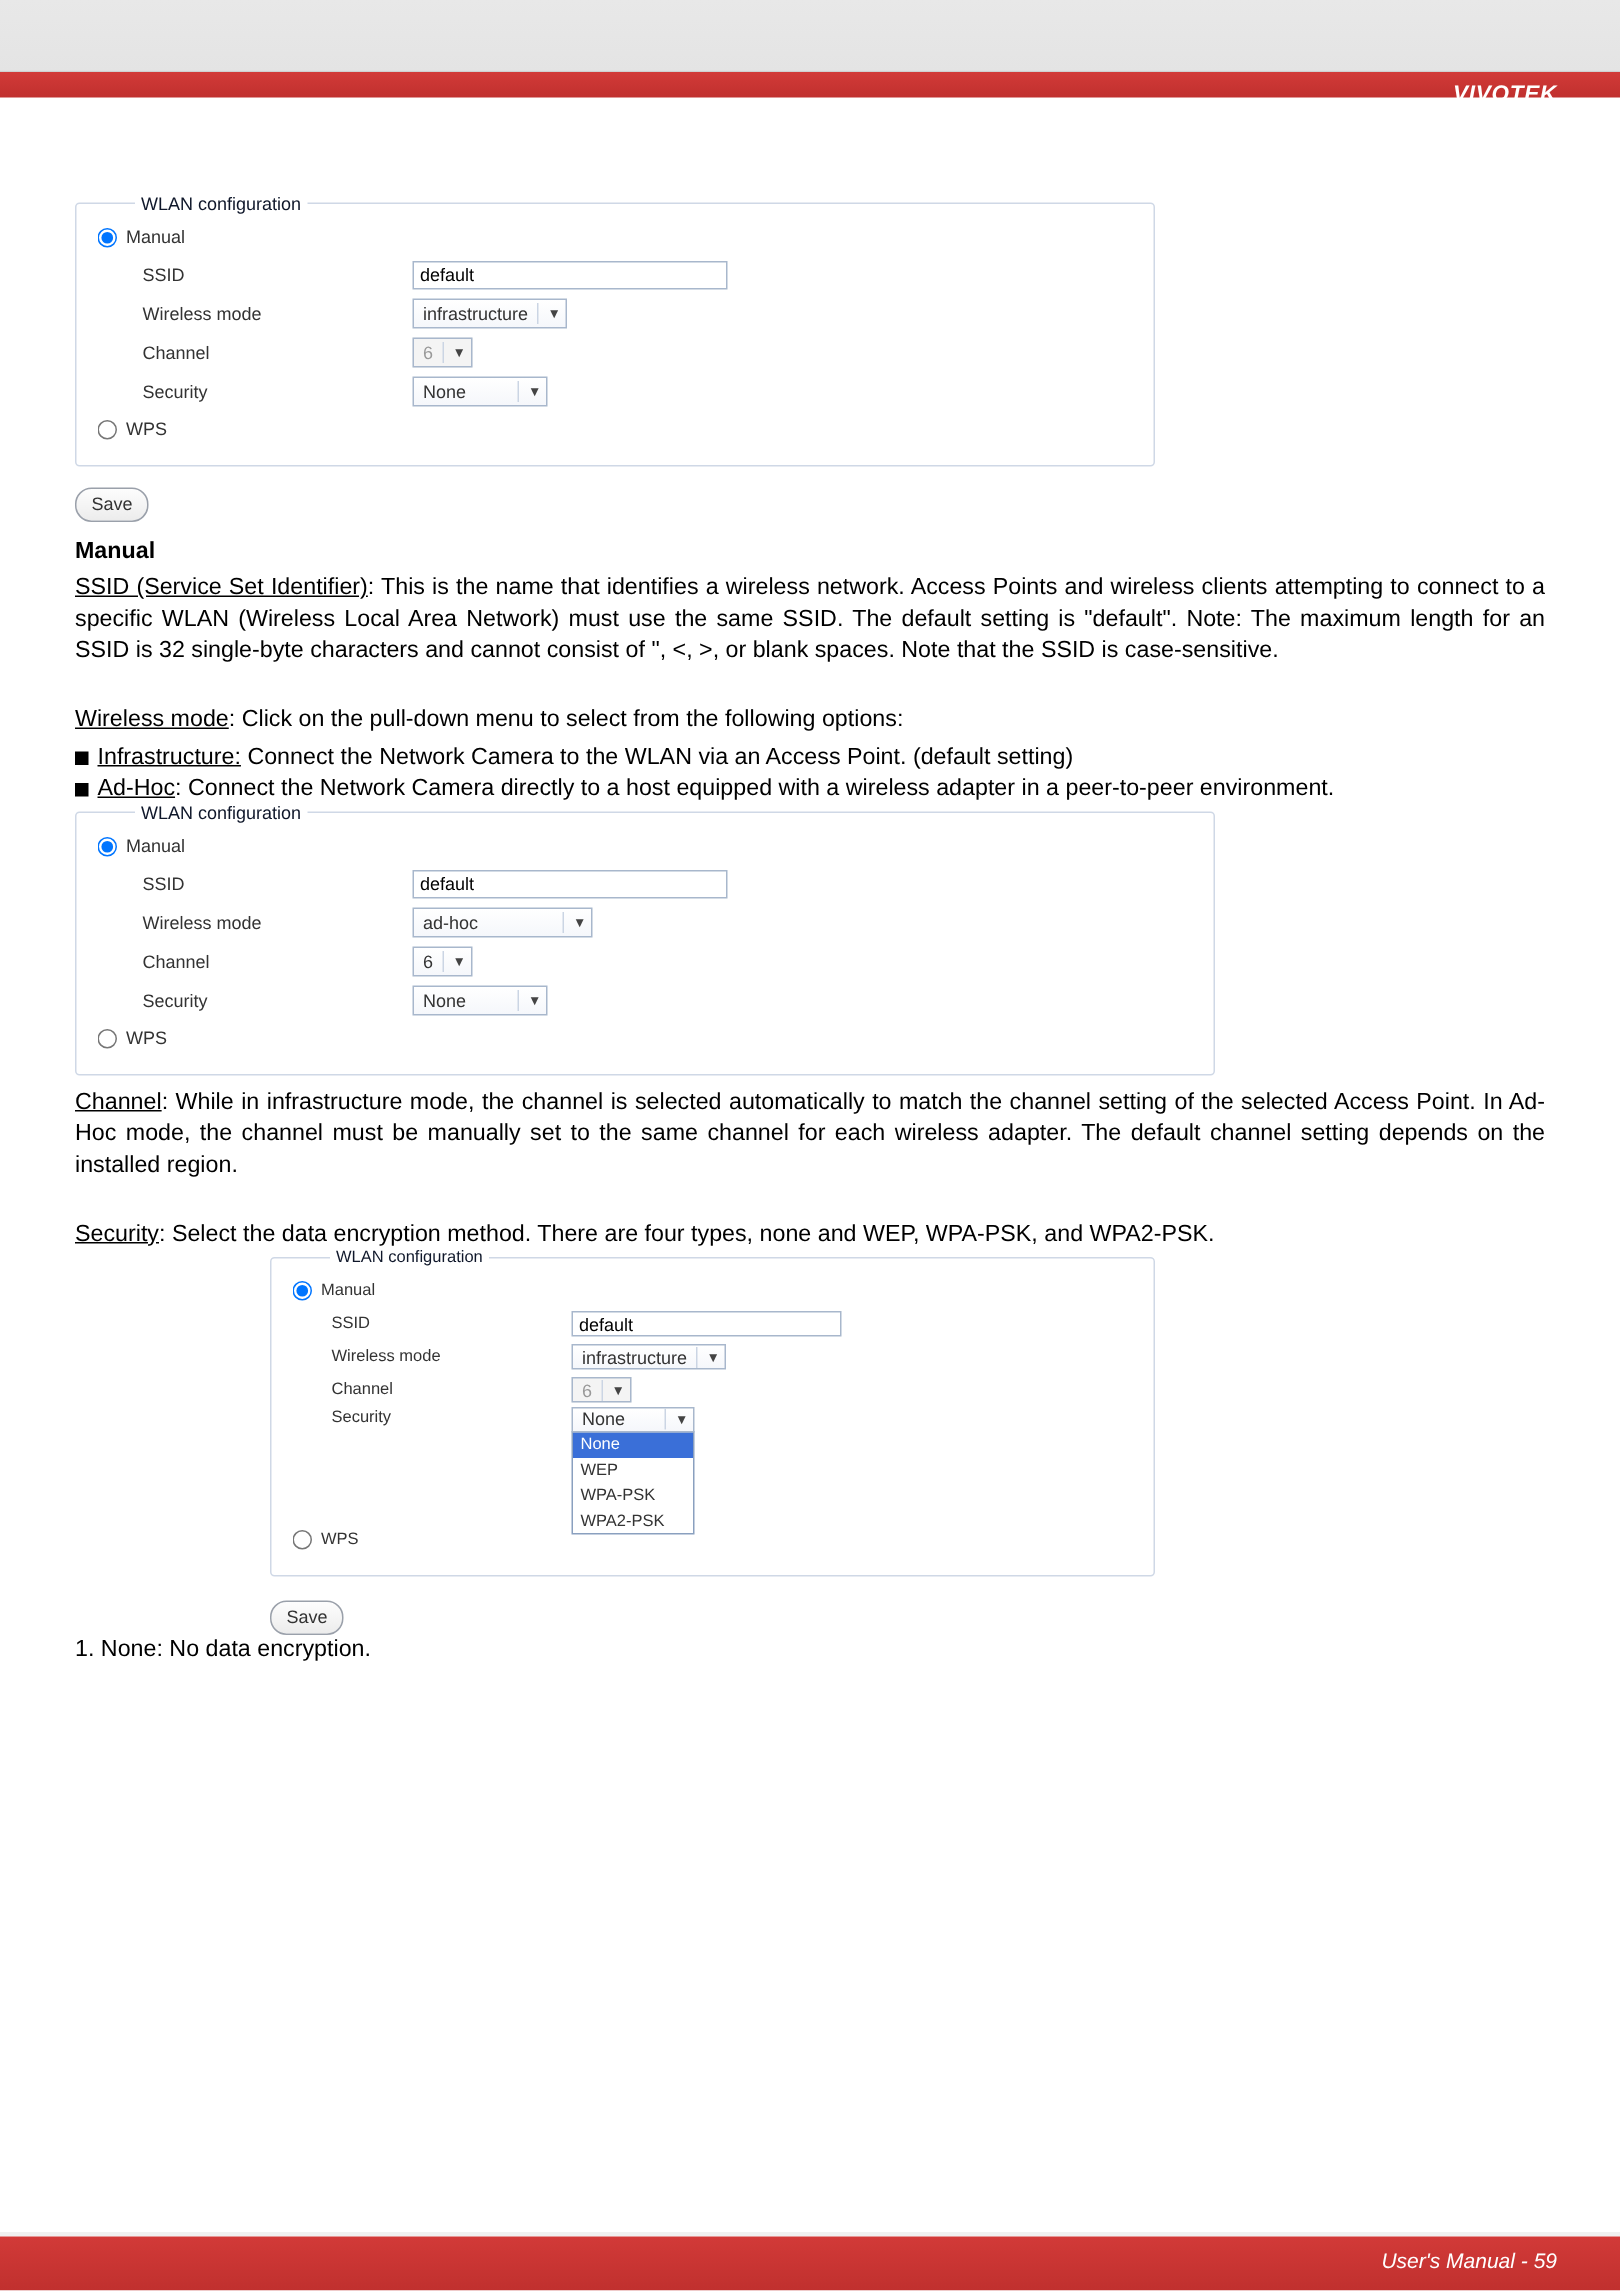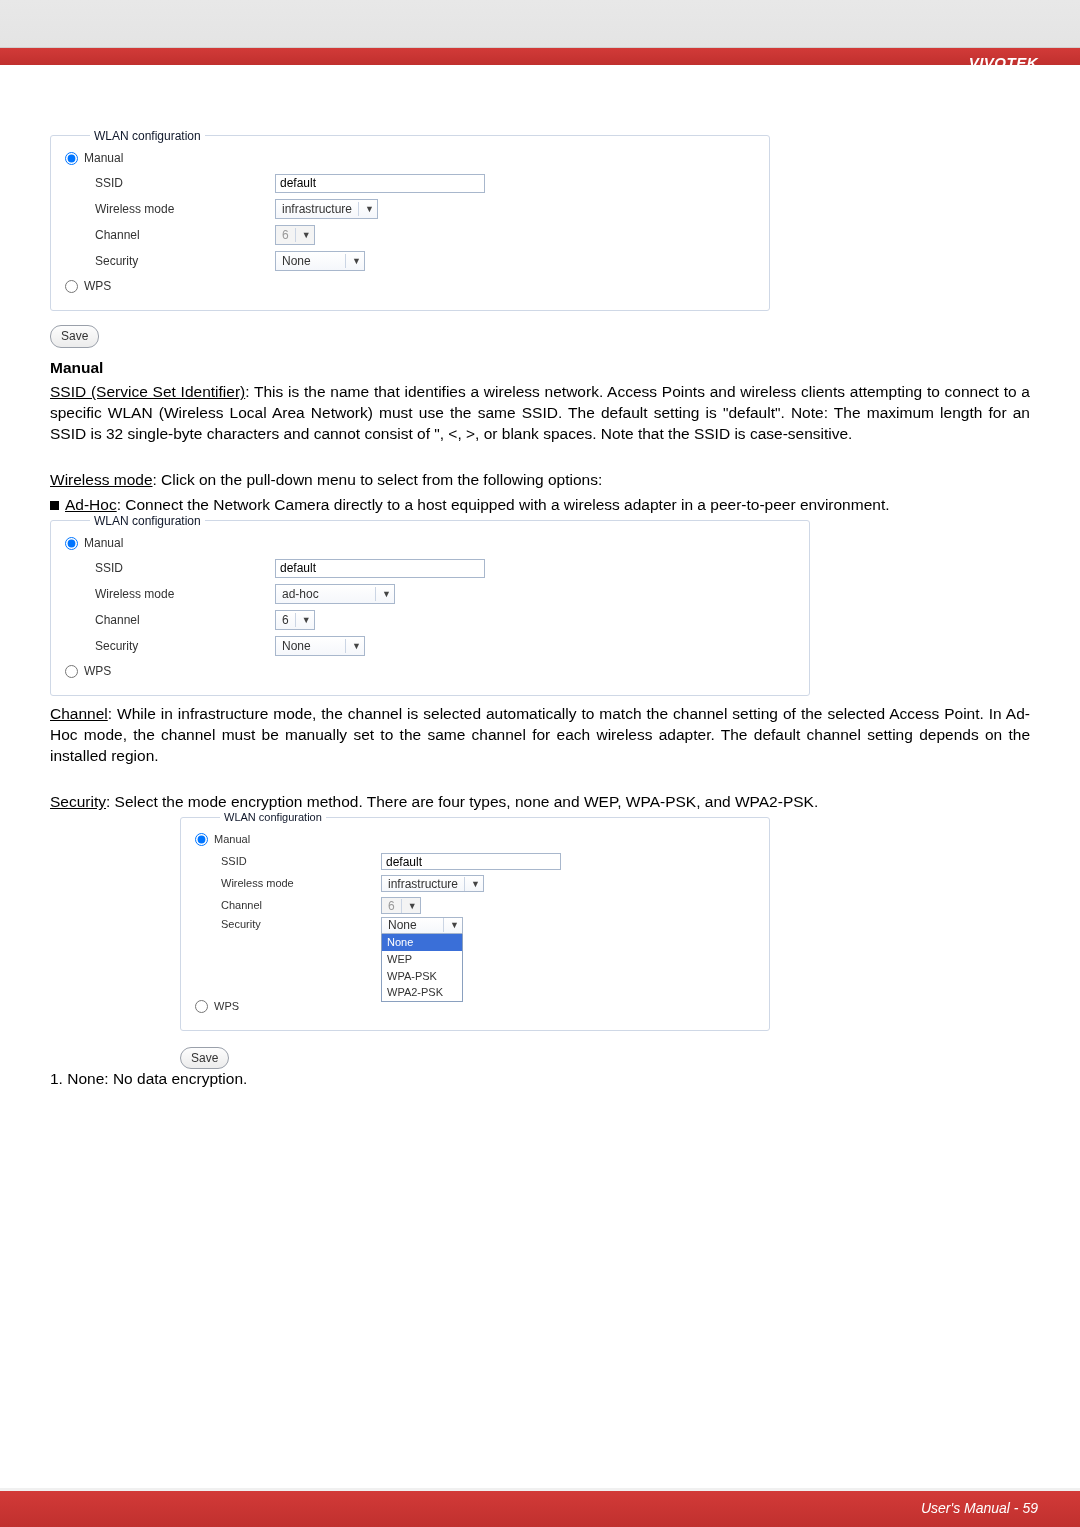--- a/index.html
+++ b/index.html
@@ -161,20 +161,24 @@
   <p class="h2">Manual</p>
   <p>
     <span class="u">SSID (Service Set Identifier)</span><span>: This is the name that identifies a wireless network. Access Points and wireless clients attempting to connect to a specific WLAN (Wireless Local Area Network) must use the same SSID. The default setting is "default". Note: The maximum length for an SSID is 32 single-byte characters and cannot consist of ", &lt;, &gt;, or blank spaces. Note that the SSID is case-sensitive.</span>
   </p>
   <br>
   <p>
     <span class="u">Wireless mode</span><span>: Click on the pull-down menu to select from the following options:</span>
   </p>
   <div class="bullet-row">
     <span class="bullet-sq"></span>
+    <span class="txt"><span class="u">Infrastructure:</span><span> Connect the Network Camera to the WLAN via an Access Point. (default setting)</span></span>
+  </div>
+  <div class="bullet-row">
+    <span class="bullet-sq"></span>
     <span class="txt"><span class="u">Ad-Hoc</span><span>: Connect the Network Camera directly to a host equipped with a wireless adapter in a peer-to-peer environment.</span></span>
   </div>
 
   
   <div class="wlan-box box2">
     <span class="wlan-legend">WLAN configuration</span>
     <label class="radio">
       <input type="radio" checked="" style="">
       <span>Manual</span>
     </label>
@@ -212,21 +216,21 @@
       <input type="radio" style="">
       <span>WPS</span>
     </label>
   </div>
 
   <p>
     <span class="u">Channel</span><span>: While in infrastructure mode, the channel is selected automatically to match the channel setting of the selected Access Point. In Ad-Hoc mode, the channel must be manually set to the same channel for each wireless adapter. The default channel setting depends on the installed region.</span>
   </p>
   <br>
   <p>
-    <span class="u">Security</span><span>: Select the mode encryption method. There are four types, none and WEP, WPA-PSK, and WPA2-PSK.</span>
+    <span class="u">Security</span><span>: Select the data encryption method. There are four types, none and WEP, WPA-PSK, and WPA2-PSK.</span>
   </p>
 
   
   <div class="wlan-box box3">
     <span class="wlan-legend" style="font-size:11px;">WLAN configuration</span>
     <label class="radio">
       <input type="radio" checked="" style="">
       <span>Manual</span>
     </label>
     <div class="wlan-fields">

